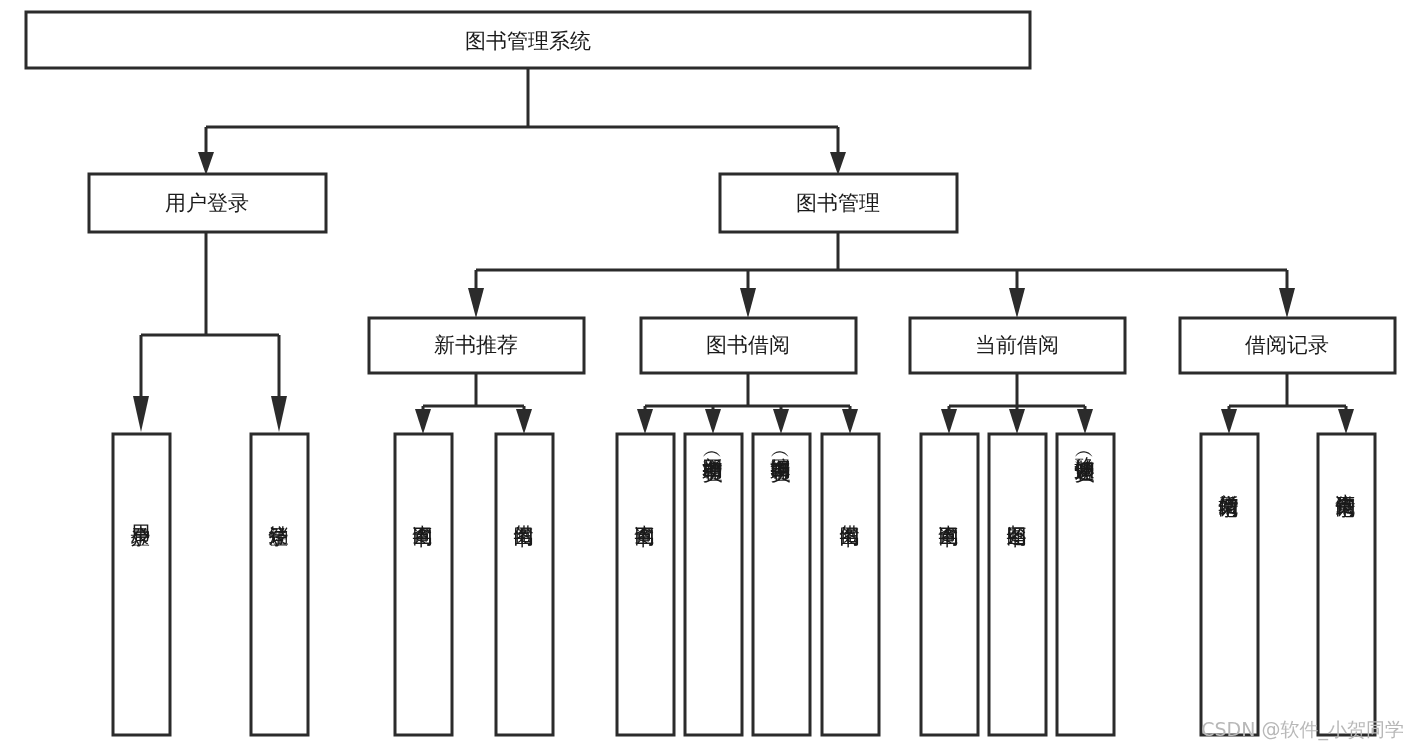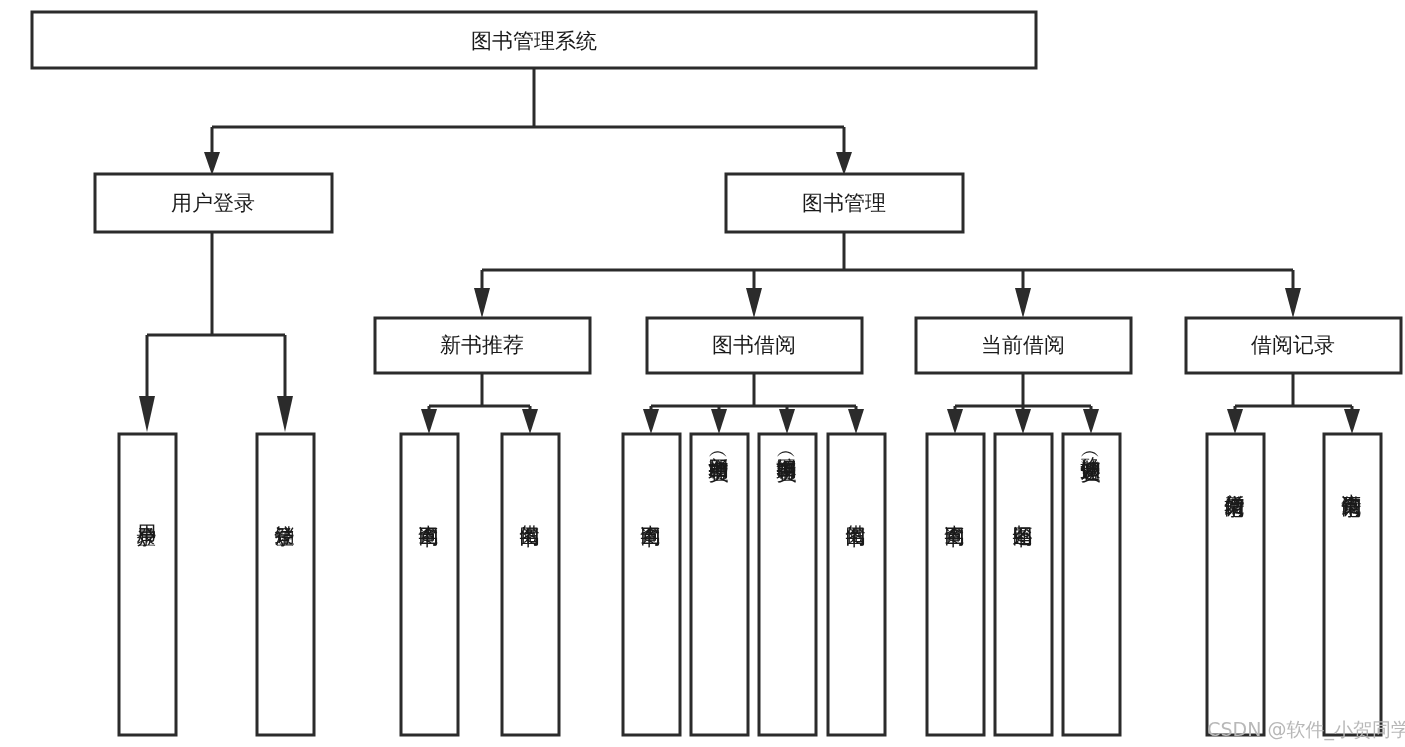--- a/index.html
+++ b/index.html
@@ -10,21 +10,21 @@
   }
   body {
     width: 1405px;
     height: 747px;
     position: relative;
     overflow: hidden;
     font-family: "DejaVu Sans", "Liberation Sans", sans-serif;
   }
   #diagram-root {
     position: absolute;
-    left: 14px;
+    left: 8px;
     top: 0;
     width: 1138px;
     height: 747px;
   }
   .node-box {
     fill: #ffffff;
     stroke: #2b2b2b;
     stroke-width: 3;
   }
   .connector {

